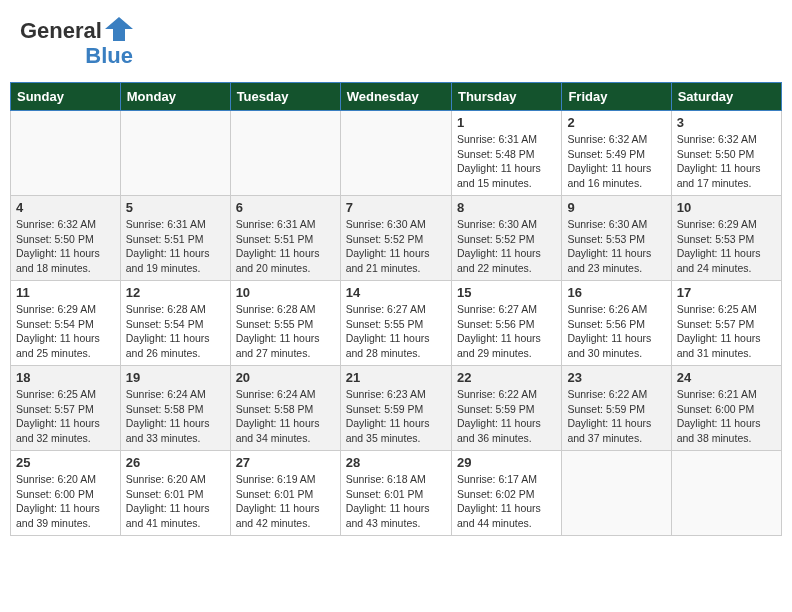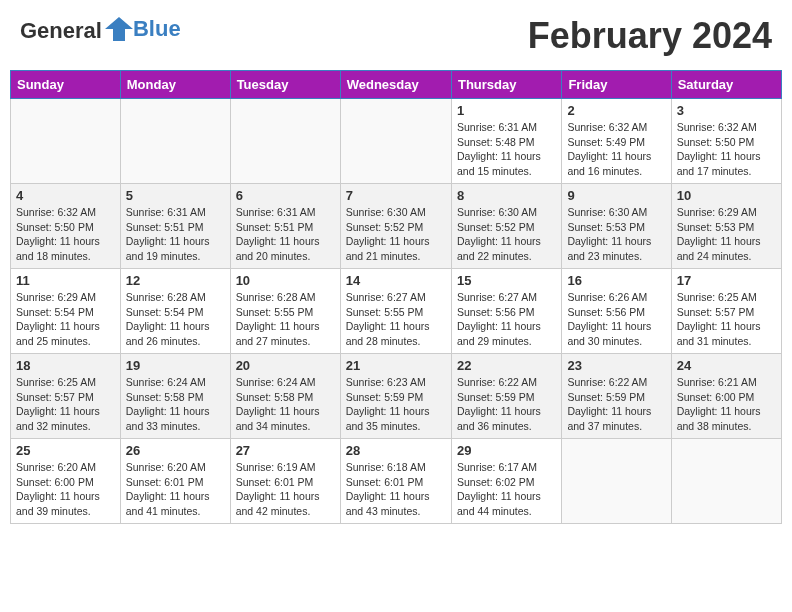--- a/index.html
+++ b/index.html
@@ -12,42 +12,42 @@
     }
     .header {
       display: flex;
       justify-content: space-between;
       align-items: flex-start;
       margin-bottom: 8px;
       padding: 5px 10px;
     }
     .logo {
       display: flex;
-      flex-direction: row;
-      align-items: center;
+      flex-direction: column;
+      align-items: flex-end;
     }
     .title-section {
       text-align: right;
     }
     .month-title {
       font-size: 36px;
       font-weight: bold;
       color: #333;
     }
     .location {
       font-size: 14px;
       color: #333;
     }
     .calendar {
       width: 100%;
       border-collapse: collapse;
       font-size: 11px;
     }
     .calendar th {
-      background-color: #a21caf;
+      background-color: #14532d;
       color: #fff;
       text-align: left;
       padding: 6px 6px;
       font-size: 13px;
       font-weight: bold;
       border: 1px solid #3a7fc1;
     }
     .calendar td {
       border: 1px solid #ccc;
       vertical-align: top;
@@ -89,21 +89,20 @@
       </div>
       <div style="margin-left:3px;">
         <svg width="28" height="28" viewBox="0 0 28 28">
           <polygon points="14,2 28,14 20,14 20,26 8,26 8,14 0,14" fill="#3a7fc1"></polygon>
         </svg>
       </div>
     </div>
     <div style="font-size:22px;font-weight:bold;color:#3a7fc1;margin-top:-4px;">Blue</div>
   </div>
   <div class="title-section">
-    <div class="month-title">February 2024</div>
   </div>
 </div>
 
 <table class="calendar">
   <thead>
     <tr>
     <th>Sunday</th>
         <th>Monday</th>
         <th>Tuesday</th>
         <th>Wednesday</th>

